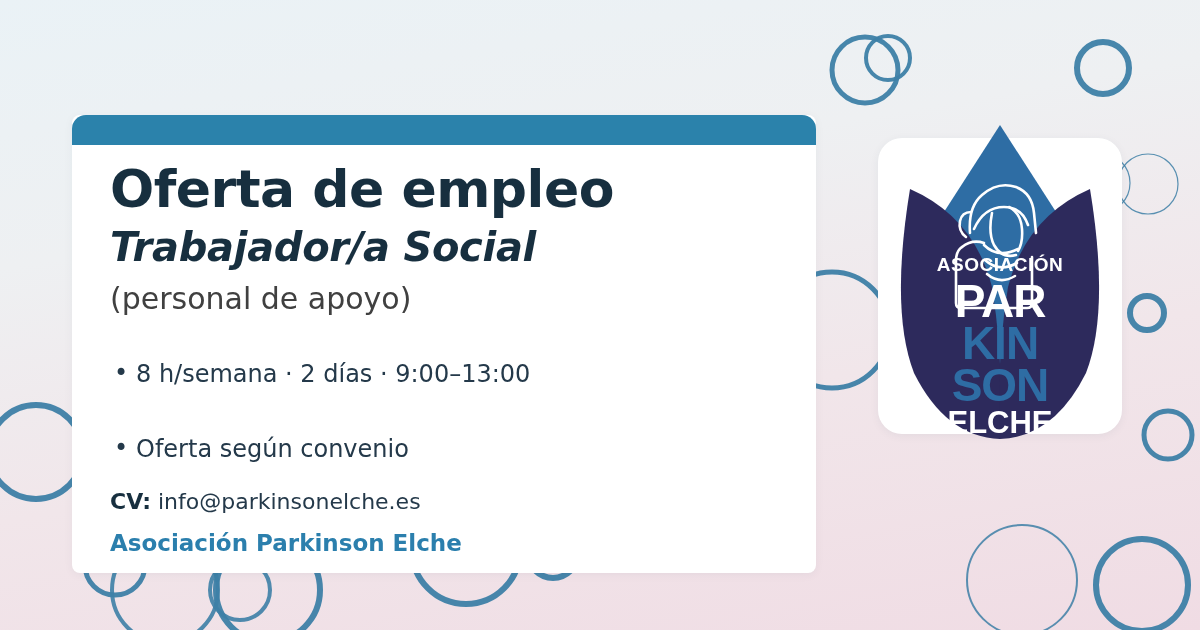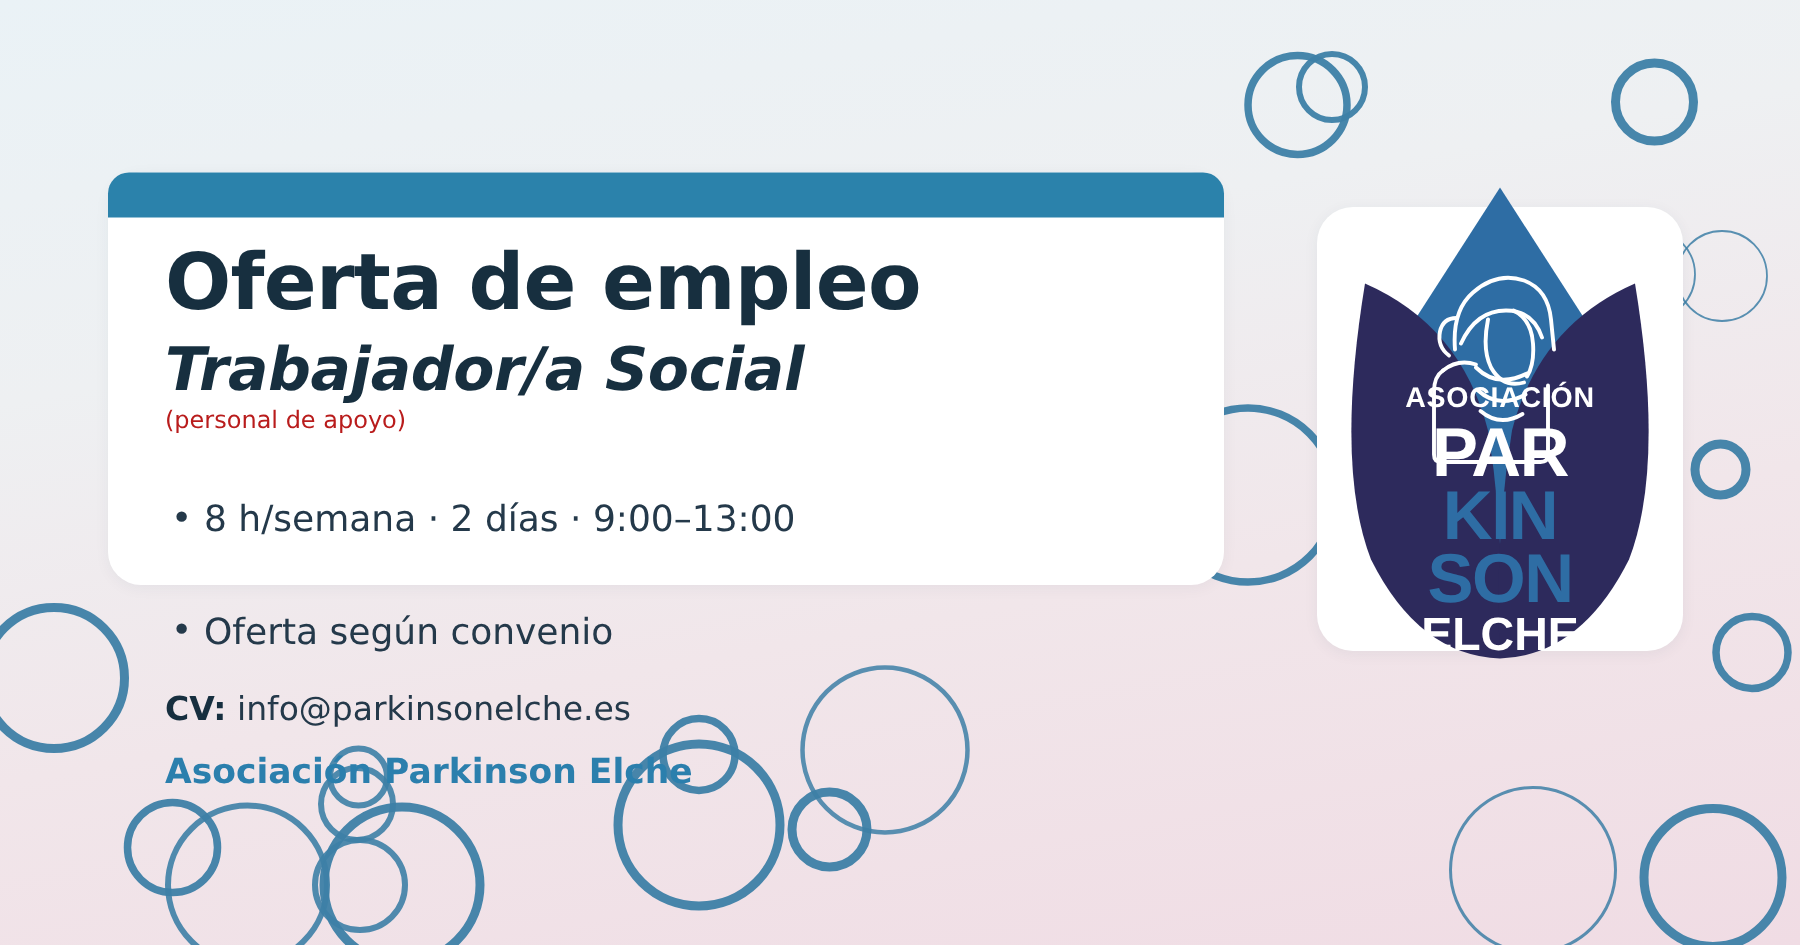--- a/index.html
+++ b/index.html
@@ -6,39 +6,39 @@
   html,body { width:1200px; height:630px; }
   body {
     font-family:"DejaVu Sans","Liberation Sans",sans-serif;
     position:relative; overflow:hidden;
     background:linear-gradient(170deg,#eaf2f6 0%,#eef0f2 32%,#f1e6ea 62%,#f0dce4 100%);
   }
   .deco-layer { position:absolute; inset:0; z-index:1; pointer-events:none; }
   .deco-layer svg { width:1200px; height:630px; display:block; }
 
   .card {
-    position:absolute; left:72px; top:115px; width:744px; height:275px;
-    background:#ffffff; border-radius:22px; z-index:3;
+    position:absolute; left:72px; top:115px; width:744px; height:458px;
+    background:#ffffff; border-radius:8px; z-index:3;
     box-shadow:0 2px 10px rgba(25,60,85,.05);
   }
   .card-bar {
     position:absolute; left:0; top:0; width:744px; height:30px;
     background:#2b82ab; border-radius:14px 14px 0 0;
   }
   .card-body { position:absolute; left:38px; top:46px; right:26px; }
 
   .headline {
     font-size:52px; font-weight:700; color:#172f3f;
     letter-spacing:-.5px; line-height:1.08;
   }
   .subhead {
     font-size:40px; font-weight:700; color:#172f3f;
     letter-spacing:-.3px; line-height:1.12; margin-top:8px;font-style:italic;
   }
-  .note { font-size:16px; color:#b91c1c; margin-top:0; line-height:1.2; }
+  .note { font-size:30px; color:#404040; margin-top:11px; line-height:1.2; }
 
   .bullets { list-style:none; margin-top:22px; }
   .bullets li {
     font-size:24px; color:#24394a; line-height:1.45;
     padding-left:26px; position:relative;margin-top:40px;
   }
   .bullets li::before {
     content:"•"; position:absolute; left:4px; top:-1px;
     color:#24394a; font-size:24px;
   }

